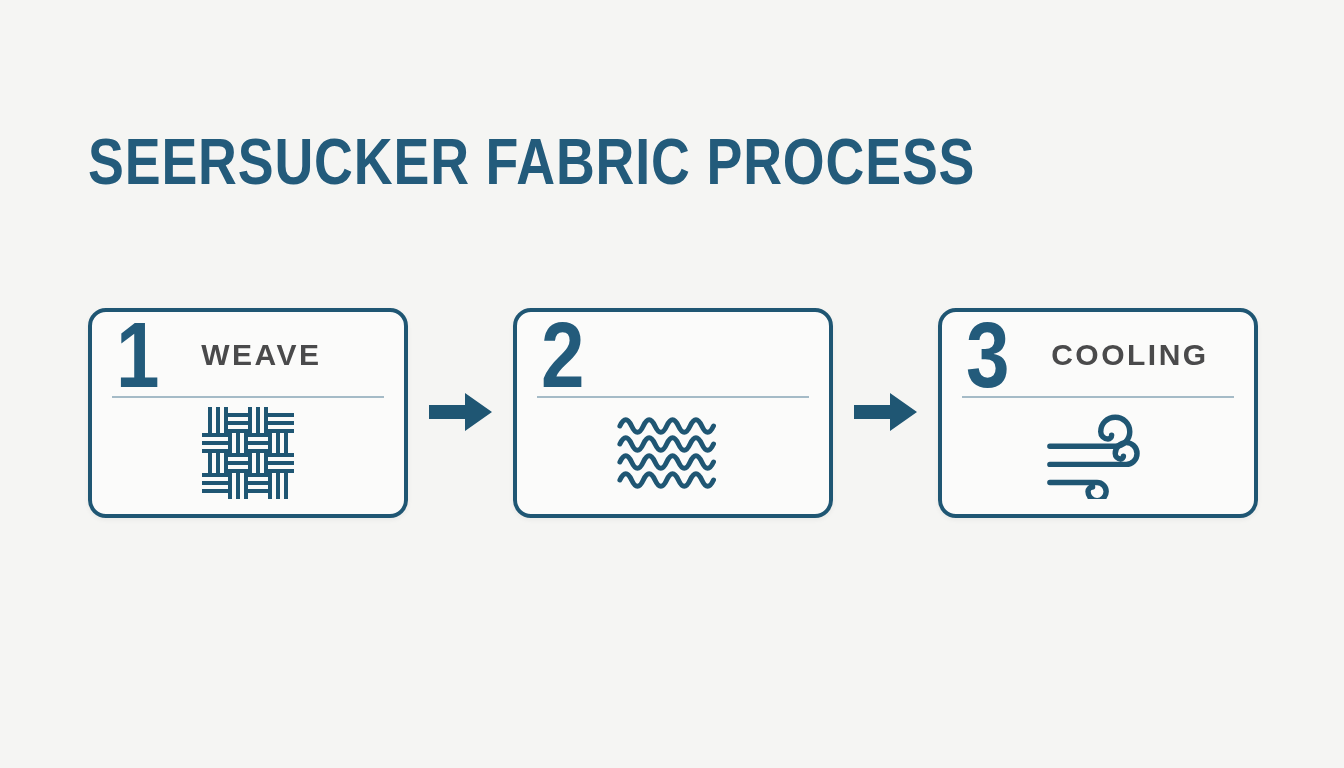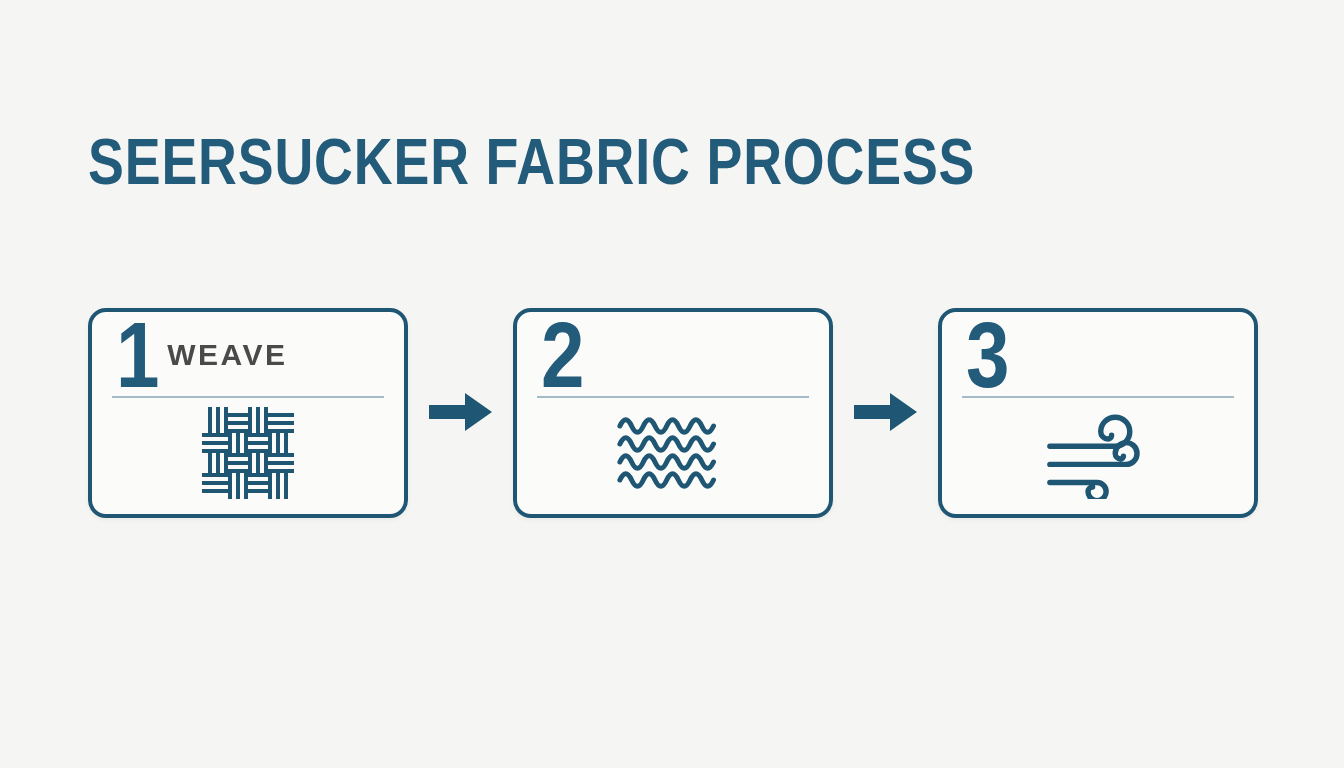--- a/index.html
+++ b/index.html
@@ -34,20 +34,21 @@
   .card-head {
     height:76px; display:flex; align-items:center;
     padding:10px 20px 0 24px;
   }
   .num {
     font-size:92px; line-height:70px; font-weight:bold;
     color:var(--teal);
     transform:scaleX(0.85); transform-origin:left center;
   }
   .lbl {
+    margin-left:34px;
     font-size:30px; font-weight:bold; letter-spacing:2.5px;
     color:var(--label_gray); white-space:nowrap;
   }
   .rule { height:2px; background:var(--divider); margin:8px 20px 0 20px; }
   .icon-zone {
     flex:1; display:flex; align-items:center; justify-content:center;
     padding-bottom:6px; color:var(--border_teal);
   }
   .connector {
     width:105px; display:flex; justify-content:center;
@@ -149,20 +150,21 @@
 
     <div class="connector">
       <svg width="64" height="40" viewBox="0 0 64 40" fill="currentColor">
         <polygon points="0,13 36,13 36,1 63,20 36,39 36,27 0,27"></polygon>
       </svg>
     </div>
 
     <section class="card">
       <div class="card-head">
         <span class="num">3</span>
+        <span class="lbl">COOLING</span>
       </div>
       <div class="rule"></div>
       <div class="icon-zone">
         <svg width="118" height="91" viewBox="0 0 130 100" fill="none" stroke="currentColor" stroke-width="6" stroke-linecap="round">
           <path d="M12 42 H84 A16 16 0 1 0 68 26 A8 8 0 0 0 76 34 A4 4 0 0 0 80 30"></path>
           <path d="M12 62 H96 A12 12 0 1 0 84 50 A6 6 0 0 0 90 56 A3 3 0 0 0 93 53"></path>
           <path d="M12 82 H64 A10 10 0 1 1 54 92 A5 5 0 0 1 59 87"></path>
         </svg>
       </div>
     </section>

